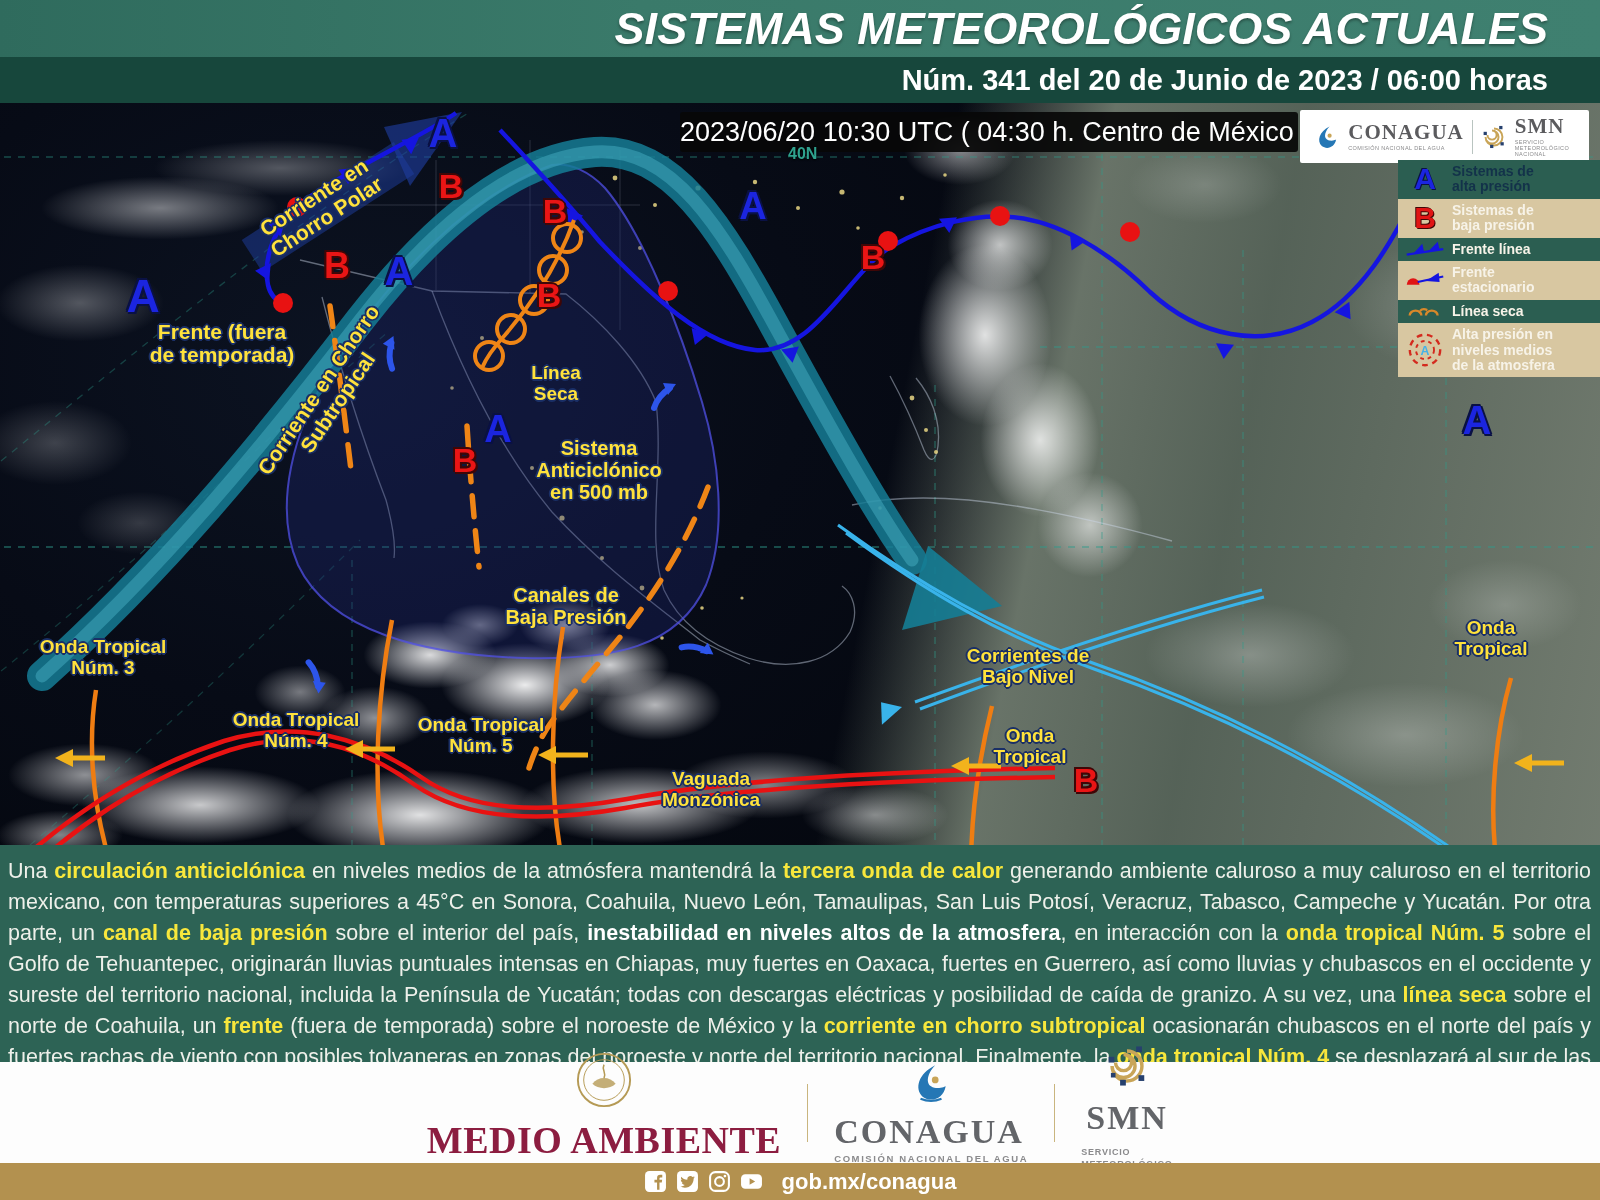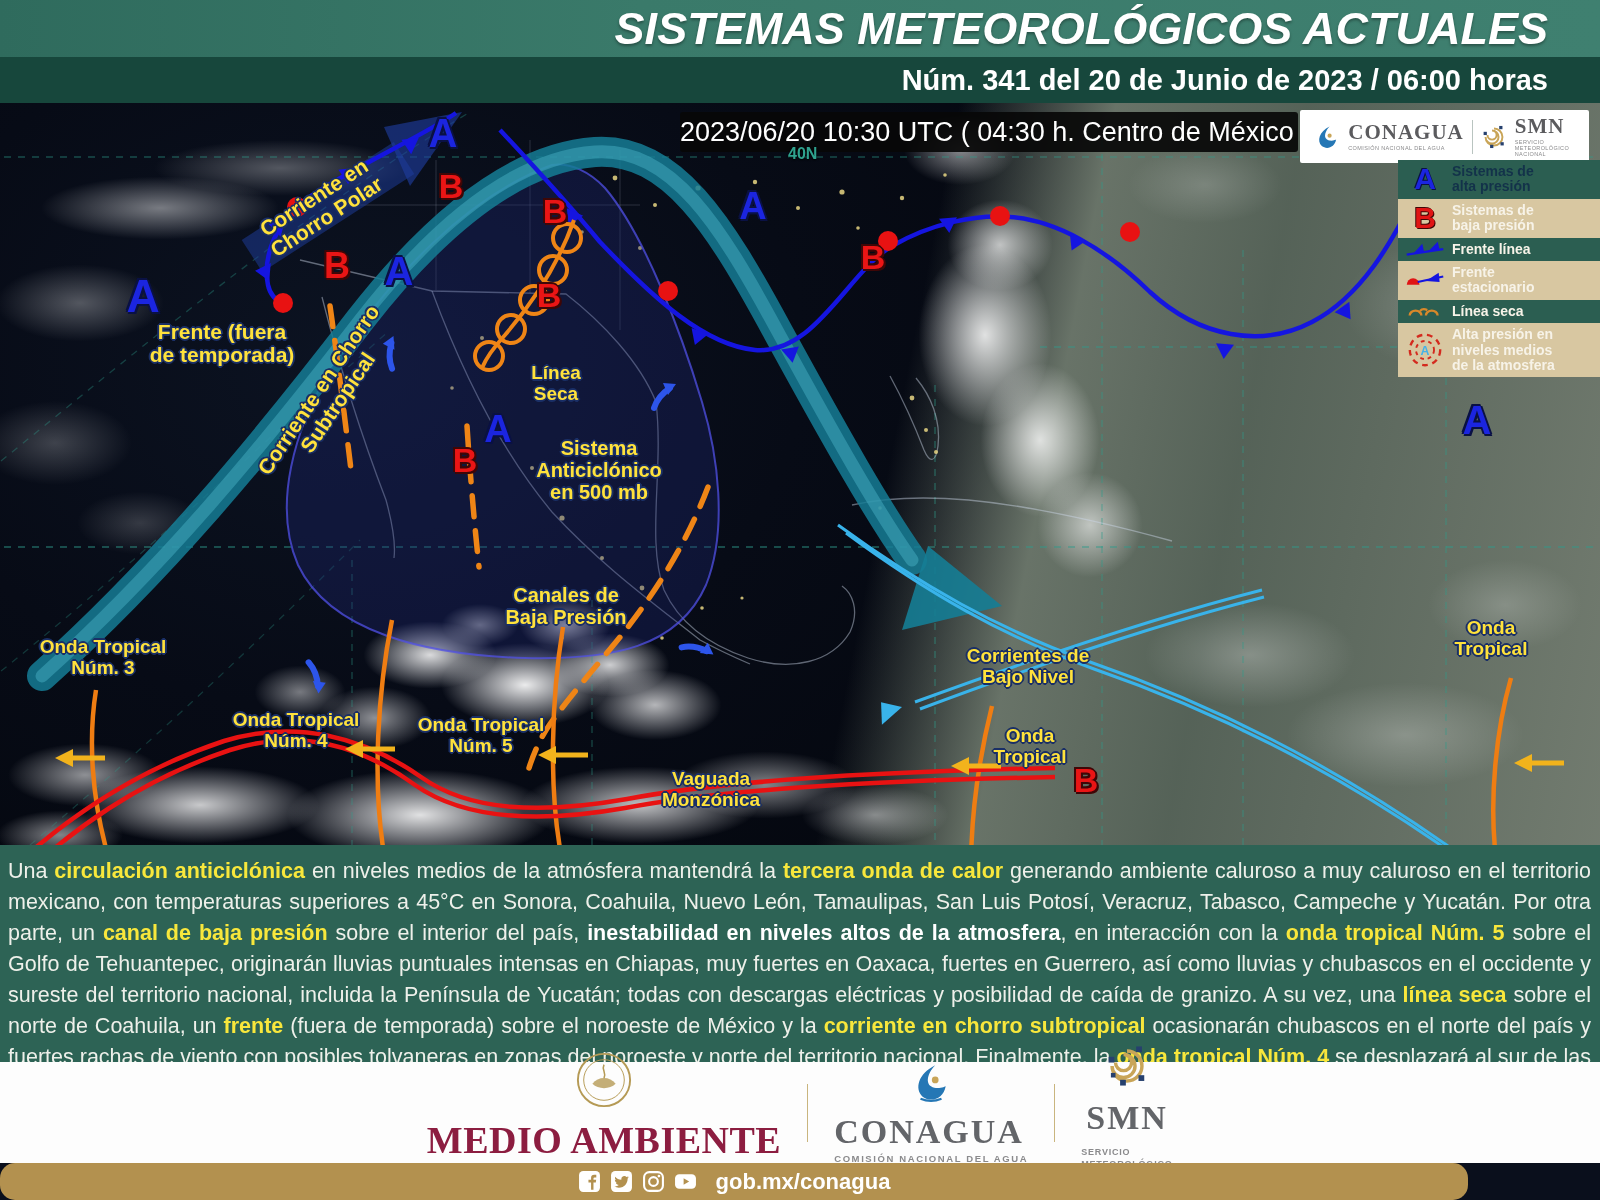--- a/index.html
+++ b/index.html
@@ -96,22 +96,22 @@
   
   .footer-white{position:absolute;left:0;top:1062px;width:1600px;height:101px;background:#fdfdfd;
                 display:flex;align-items:center;justify-content:center;gap:26px;}
   .fw-group{display:flex;align-items:center;gap:12px;flex-direction:column;}
   .fw-div{width:1px;height:58px;background:#c9b57e;}
   .ma-title{font-family:"Liberation Serif",serif;font-size:38px;font-weight:bold;color:#8c1d40;letter-spacing:.5px;line-height:1;}
   .ma-sub{font-size:9.5px;font-weight:bold;color:#a03050;letter-spacing:1.2px;margin-top:4px;}
   .cg-title{font-family:"Liberation Serif",serif;font-size:34px;font-weight:bold;color:#636569;letter-spacing:2px;line-height:1;}
   .cg-sub{font-size:9.5px;font-weight:bold;color:#8a8a8c;letter-spacing:1.6px;margin-top:4px;}
   .smn-sub{font-size:9px;font-weight:bold;color:#8a8a8c;letter-spacing:.8px;width:92px;line-height:1.3;}
-  .goldbar{position:absolute;left:0;top:1163px;width:1468px;height:37px;background:#b3914f;
-           display:flex;align-items:center;justify-content:center;gap:11px;border-radius:15px;}
+  .goldbar{position:absolute;left:0;top:1163px;width:1600px;height:37px;background:#b3914f;
+           display:flex;align-items:center;justify-content:center;gap:11px;}
   .gb-url{color:#fff;font-size:22px;font-weight:bold;margin-left:8px;}
   .soc{display:flex;align-items:center;gap:9px;}
 </style>
 </head>
 <body>
 
 <div class="page">
 
   <div class="band1">
     <div class="t">SISTEMAS METEOROLÓGICOS ACTUALES</div>

